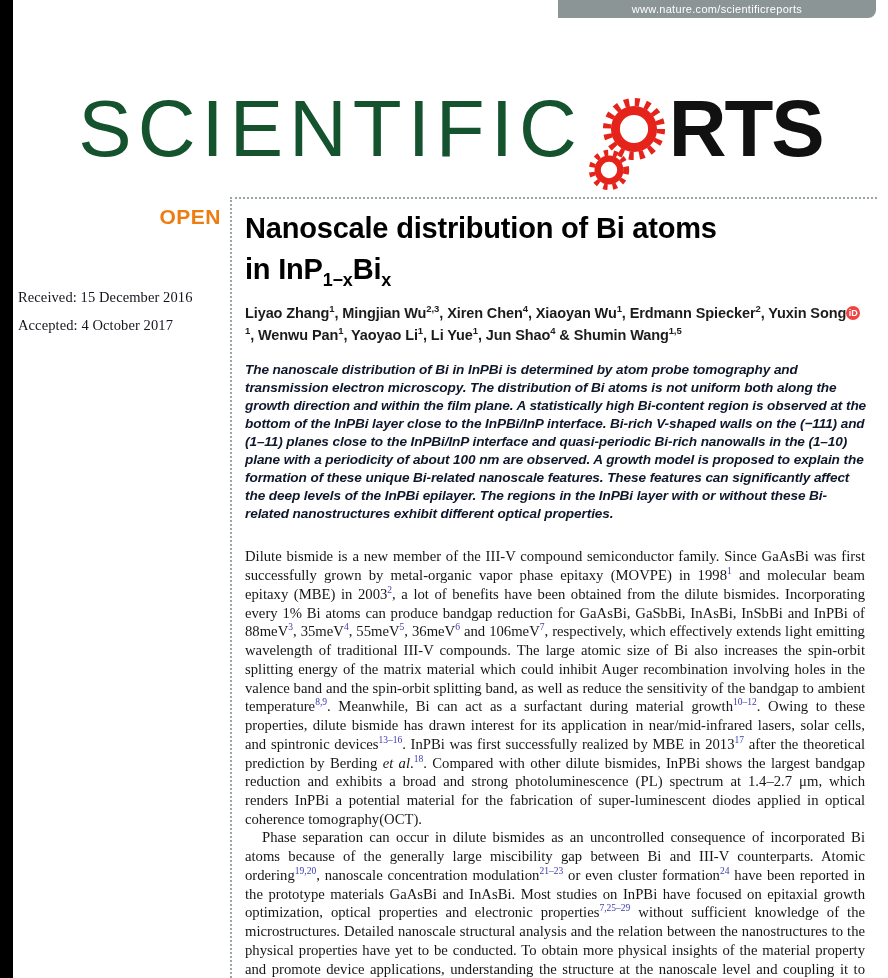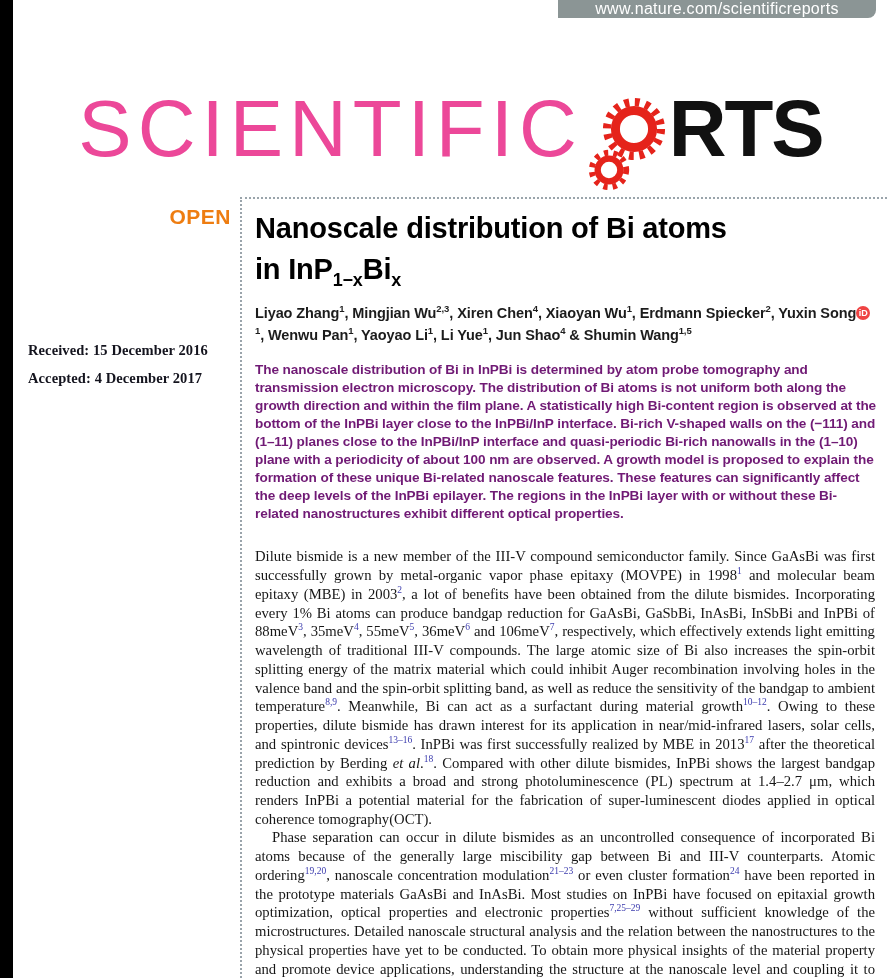--- a/index.html
+++ b/index.html
@@ -7,50 +7,50 @@
   .page {
     position:relative; width:888px; height:978px; background:#fff;
     overflow:hidden; font-family:"Liberation Sans", sans-serif;
   }
   .left-bar { position:absolute; left:0; top:0; width:13px; height:978px; background:#000; }
 
   .url-banner {
     position:absolute; left:558px; top:0; width:318px; height:18px;
     background:#8b9595; color:#fff; border-radius:0 0 8px 0;
     display:flex; align-items:center; justify-content:center;
-    font-size:16px; letter-spacing:.3px;
+    font-size:11px; letter-spacing:.3px;
   }
 
   .masthead {
     position:absolute; left:13px; top:30px; width:875px; height:168px;
     display:flex; align-items:center; justify-content:center; padding-top:30px;
   }
   .brand { display:flex; align-items:center; white-space:nowrap; }
   .brand-thin {
-    font-size:80px; font-weight:200; letter-spacing:6px; color:#ec4899;
+    font-size:80px; font-weight:200; letter-spacing:6px; color:#14532d;
     font-family:"Liberation Sans", sans-serif;
   }
   .brand-bold {
     display:flex; align-items:center; margin-left:16px;
     font-size:80px; font-weight:700; letter-spacing:-2px; color:#111;
   }
   .gear-wrap { position:relative; width:64px; height:64px; margin:0 3px; flex:0 0 auto; }
   .gear-wrap svg { display:block; }
   .gear-small { position:absolute; left:-14px; top:52px; }
 
   .article-grid {
-    position:absolute; left:16px; top:197px; width:716px; height:781px;
+    position:absolute; left:6px; top:197px; width:716px; height:781px;
     display:flex;
   }
   .left-col { width:224px; flex:0 0 224px; }
   .open-badge {
     text-align:right; padding-right:9px; margin-top:8px;
     color:#ee7d11; font-size:21px; font-weight:700; letter-spacing:.5px;
   }
-  .dates { margin-top:113px; padding-left:12px;font-weight:bold; }
+  .dates { margin-top:60px; padding-left:12px; }
   .date-item {
     font-family:"Liberation Serif", serif; font-size:14.5px; color:#14141e;
     margin-bottom:11px; letter-spacing:.1px;
   }
 
   .right-col {
     flex:1 1 auto;
     border-left:2px dotted #9aa4ab; border-top:2px dotted #9aa4ab;
     padding:9px 10px 0 13px;
   }
@@ -63,22 +63,22 @@
     margin-top:9px; font-size:14.5px; font-weight:700; color:#1c1c1c; line-height:1.5;
     letter-spacing:-.1px;
   }
   .authors sup { font-size:9.5px; font-weight:700; }
   .orcid {
     display:inline-block; width:14px; height:14px; border-radius:50%;
     background:#ef4444; color:#fff; font-size:9px; font-weight:700;
     text-align:center; line-height:14px; vertical-align:1px; font-style:normal;
   }
   .abstract {
-    margin-top:14px; font-size:13.6px; font-weight:700; color:#701a75;
-    line-height:1.33; letter-spacing:-.1px; width:622px;
+    margin-top:14px; font-size:13.6px; font-weight:700; color:#0f172a;
+    line-height:1.33; letter-spacing:-.1px; width:622px;font-style:italic;
   }
   .body-text { margin-top:24px; width:620px; }
   .body-text p {
     font-family:"Liberation Serif", serif; font-size:14.7px; color:#161616;
     line-height:1.275; text-align:justify;
   }
   .body-text p + p { text-indent:17px; }
   .body-text sup { font-size:9.5px; color:#3a3aad; line-height:0; }
   .body-text i { font-style:italic; }
 </style>
@@ -109,21 +109,21 @@
         <span>RTS</span>
       </span>
     </div>
   </div>
 
   <div class="article-grid">
     <div class="left-col">
       <div class="open-badge">OPEN</div>
       <div class="dates">
         <div class="date-item">Received: 15 December 2016</div>
-        <div class="date-item">Accepted: 4 December 2017</div>
+        <div class="date-item">Accepted: 4 October 2017</div>
       </div>
     </div>
 
     <div class="right-col">
       <h1 class="title">Nanoscale distribution of Bi atoms<br>in InP<sub>1−x</sub>Bi<sub>x</sub></h1>
       <div class="authors">Liyao Zhang<sup>1</sup>, Mingjian Wu<sup>2,3</sup>, Xiren Chen<sup>4</sup>, Xiaoyan Wu<sup>1</sup>, Erdmann Spiecker<sup>2</sup>, Yuxin Song<span class="orcid">iD</span><sup>1</sup>, Wenwu Pan<sup>1</sup>, Yaoyao Li<sup>1</sup>, Li Yue<sup>1</sup>, Jun Shao<sup>4</sup> &amp; Shumin Wang<sup>1,5</sup></div>
       <div class="abstract">The nanoscale distribution of Bi in InPBi is determined by atom probe tomography and transmission electron microscopy. The distribution of Bi atoms is not uniform both along the growth direction and within the film plane. A statistically high Bi-content region is observed at the bottom of the InPBi layer close to the InPBi/InP interface. Bi-rich V-shaped walls on the (−111) and (1–11) planes close to the InPBi/InP interface and quasi-periodic Bi-rich nanowalls in the (1–10) plane with a periodicity of about 100 nm are observed. A growth model is proposed to explain the formation of these unique Bi-related nanoscale features. These features can significantly affect the deep levels of the InPBi epilayer. The regions in the InPBi layer with or without these Bi-related nanostructures exhibit different optical properties.</div>
       <div class="body-text">
         <p>Dilute bismide is a new member of the III-V compound semiconductor family. Since GaAsBi was first successfully grown by metal-organic vapor phase epitaxy (MOVPE) in 1998<sup>1</sup> and molecular beam epitaxy (MBE) in 2003<sup>2</sup>, a lot of benefits have been obtained from the dilute bismides. Incorporating every 1% Bi atoms can produce bandgap reduction for GaAsBi, GaSbBi, InAsBi, InSbBi and InPBi of 88meV<sup>3</sup>, 35meV<sup>4</sup>, 55meV<sup>5</sup>, 36meV<sup>6</sup> and 106meV<sup>7</sup>, respectively, which effectively extends light emitting wavelength of traditional III-V compounds. The large atomic size of Bi also increases the spin-orbit splitting energy of the matrix material which could inhibit Auger recombination involving holes in the valence band and the spin-orbit splitting band, as well as reduce the sensitivity of the bandgap to ambient temperature<sup>8,9</sup>. Meanwhile, Bi can act as a surfactant during material growth<sup>10–12</sup>. Owing to these properties, dilute bismide has drawn interest for its application in near/mid-infrared lasers, solar cells, and spintronic devices<sup>13–16</sup>. InPBi was first successfully realized by MBE in 2013<sup>17</sup> after the theoretical prediction by Berding <i>et al</i>.<sup>18</sup>. Compared with other dilute bismides, InPBi shows the largest bandgap reduction and exhibits a broad and strong photoluminescence (PL) spectrum at 1.4–2.7 μm, which renders InPBi a potential material for the fabrication of super-luminescent diodes applied in optical coherence tomography(OCT).</p>
         <p>Phase separation can occur in dilute bismides as an uncontrolled consequence of incorporated Bi atoms because of the generally large miscibility gap between Bi and III-V counterparts. Atomic ordering<sup>19,20</sup>, nanoscale concentration modulation<sup>21–23</sup> or even cluster formation<sup>24</sup> have been reported in the prototype materials GaAsBi and InAsBi. Most studies on InPBi have focused on epitaxial growth optimization, optical properties and electronic properties<sup>7,25–29</sup> without sufficient knowledge of the microstructures. Detailed nanoscale structural analysis and the relation between the nanostructures to the physical properties have yet to be conducted. To obtain more physical insights of the material property and promote device applications, understanding the structure at the nanoscale level and coupling it to physical properties are necessary.</p>

